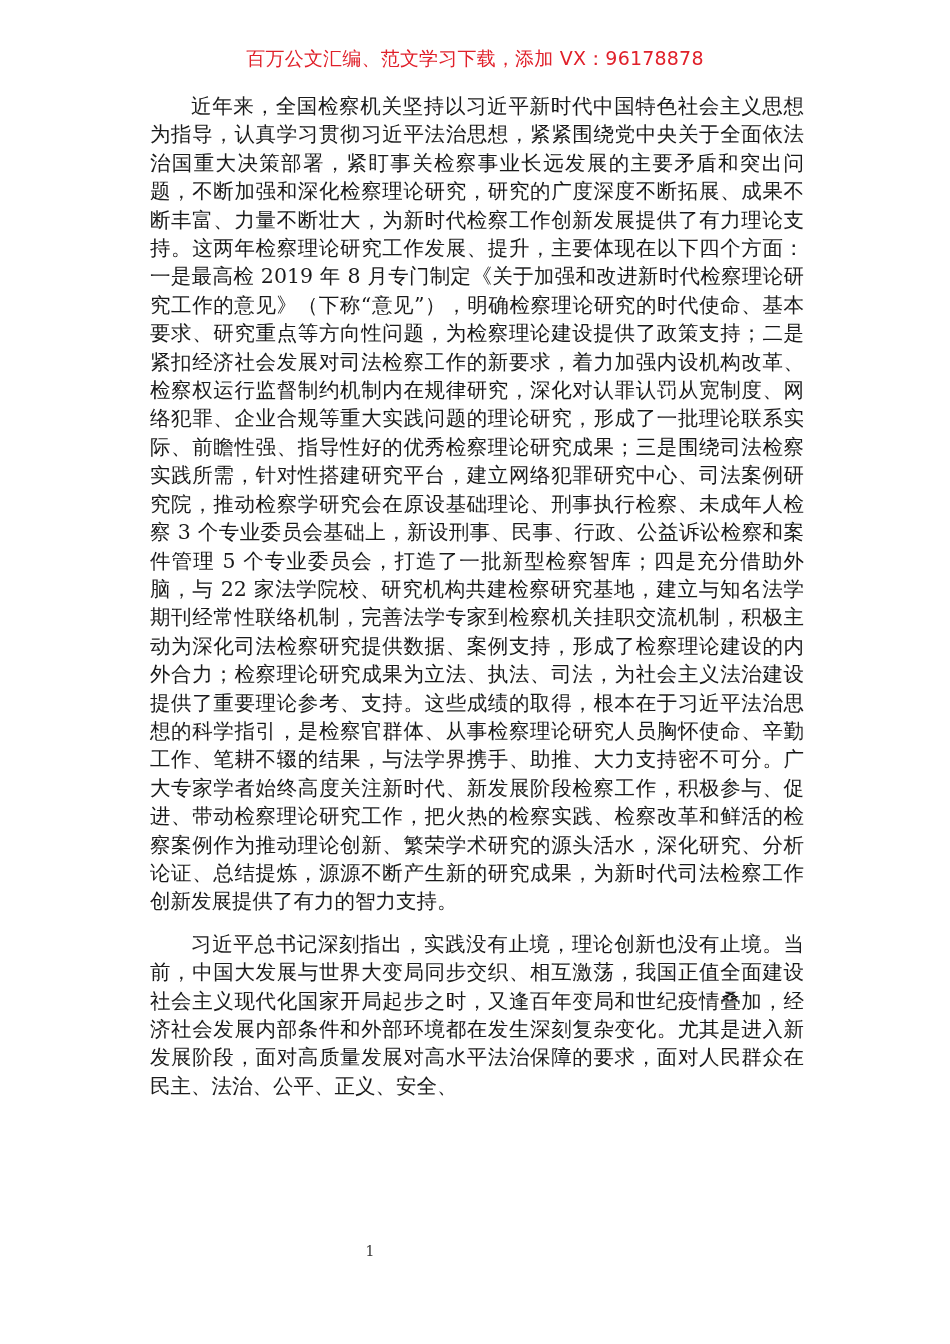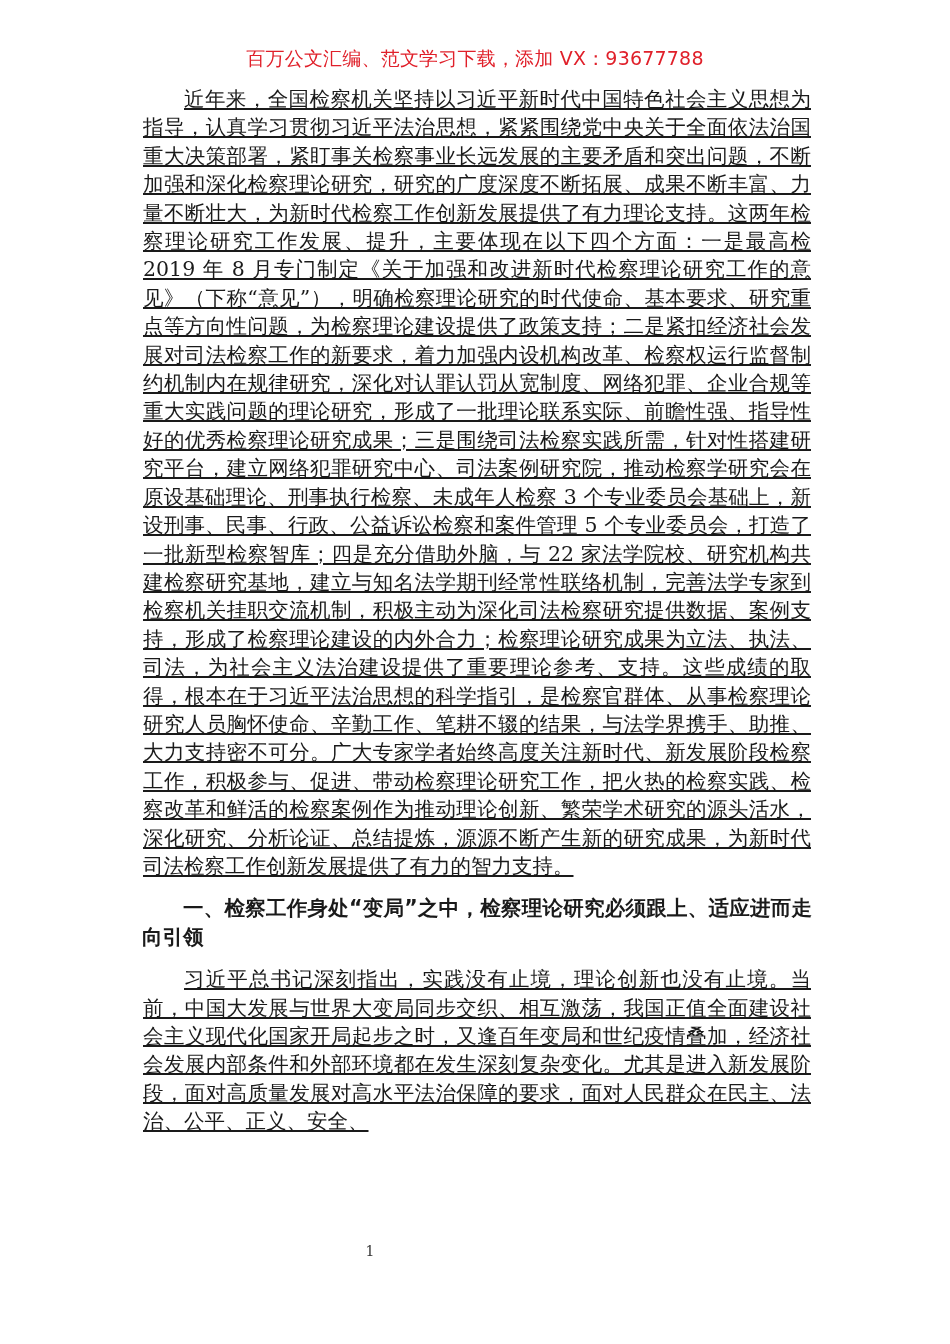--- a/index.html
+++ b/index.html
@@ -8,35 +8,34 @@
     position: absolute; top: 44px; left: 0; width: 950px; text-align: center;
     color: #e0202a; font-family: "DejaVu Sans", "Liberation Sans", sans-serif;
     font-size: 19px; line-height: 28px; letter-spacing: 0.2px;
   }
   .page {
     position: absolute; top: 84px; left: 142px; width: 670px;
     font-family: "DejaVu Serif", "Liberation Serif", serif;
     color: #1a1a1a; font-size: 20.5px; line-height: 28.4px;
     text-align: justify; text-justify: inter-character;
   }
-  .page p { margin: 1px; text-indent: 2em; text-decoration: underline; }
+  .page p { margin: 8px; text-indent: 2em; }
   .page p + p, .page h2 + p { margin-top: 14px; }
   .page h2 {
     margin: 14px 0 0 0; font-size: 20.5px; line-height: 28.4px;
     font-weight: bold; text-indent: 2em; font-family: "DejaVu Sans", "Liberation Sans", sans-serif;
   }
   .page-number {
     position: absolute; top: 1243px; left: 0; width: 740px; text-align: center;
     font-family: "DejaVu Serif", "Liberation Serif", serif; font-size: 14px; color: #333;
   }
 </style>
 </head>
 <body>
 
-<div class="banner">百万公文汇编、范文学习下载，添加 VX：93677788</div>
+<div class="banner">百万公文汇编、范文学习下载，添加 VX：96178878</div>
 
 <div class="page">
   <p>近年来，全国检察机关坚持以习近平新时代中国特色社会主义思想为指导，认真学习贯彻习近平法治思想，紧紧围绕党中央关于全面依法治国重大决策部署，紧盯事关检察事业长远发展的主要矛盾和突出问题，不断加强和深化检察理论研究，研究的广度深度不断拓展、成果不断丰富、力量不断壮大，为新时代检察工作创新发展提供了有力理论支持。这两年检察理论研究工作发展、提升，主要体现在以下四个方面：一是最高检 2019 年 8 月专门制定《关于加强和改进新时代检察理论研究工作的意见》（下称“意见”），明确检察理论研究的时代使命、基本要求、研究重点等方向性问题，为检察理论建设提供了政策支持；二是紧扣经济社会发展对司法检察工作的新要求，着力加强内设机构改革、检察权运行监督制约机制内在规律研究，深化对认罪认罚从宽制度、网络犯罪、企业合规等重大实践问题的理论研究，形成了一批理论联系实际、前瞻性强、指导性好的优秀检察理论研究成果；三是围绕司法检察实践所需，针对性搭建研究平台，建立网络犯罪研究中心、司法案例研究院，推动检察学研究会在原设基础理论、刑事执行检察、未成年人检察 3 个专业委员会基础上，新设刑事、民事、行政、公益诉讼检察和案件管理 5 个专业委员会，打造了一批新型检察智库；四是充分借助外脑，与 22 家法学院校、研究机构共建检察研究基地，建立与知名法学期刊经常性联络机制，完善法学专家到检察机关挂职交流机制，积极主动为深化司法检察研究提供数据、案例支持，形成了检察理论建设的内外合力；检察理论研究成果为立法、执法、司法，为社会主义法治建设提供了重要理论参考、支持。这些成绩的取得，根本在于习近平法治思想的科学指引，是检察官群体、从事检察理论研究人员胸怀使命、辛勤工作、笔耕不辍的结果，与法学界携手、助推、大力支持密不可分。广大专家学者始终高度关注新时代、新发展阶段检察工作，积极参与、促进、带动检察理论研究工作，把火热的检察实践、检察改革和鲜活的检察案例作为推动理论创新、繁荣学术研究的源头活水，深化研究、分析论证、总结提炼，源源不断产生新的研究成果，为新时代司法检察工作创新发展提供了有力的智力支持。</p>
-  <h2>一、检察工作身处“变局”之中，检察理论研究必须跟上、适应进而走向引领</h2>
   <p>习近平总书记深刻指出，实践没有止境，理论创新也没有止境。当前，中国大发展与世界大变局同步交织、相互激荡，我国正值全面建设社会主义现代化国家开局起步之时，又逢百年变局和世纪疫情叠加，经济社会发展内部条件和外部环境都在发生深刻复杂变化。尤其是进入新发展阶段，面对高质量发展对高水平法治保障的要求，面对人民群众在民主、法治、公平、正义、安全、</p>
 </div>
 
 <div class="page-number">1</div>
 
 </body></html>

